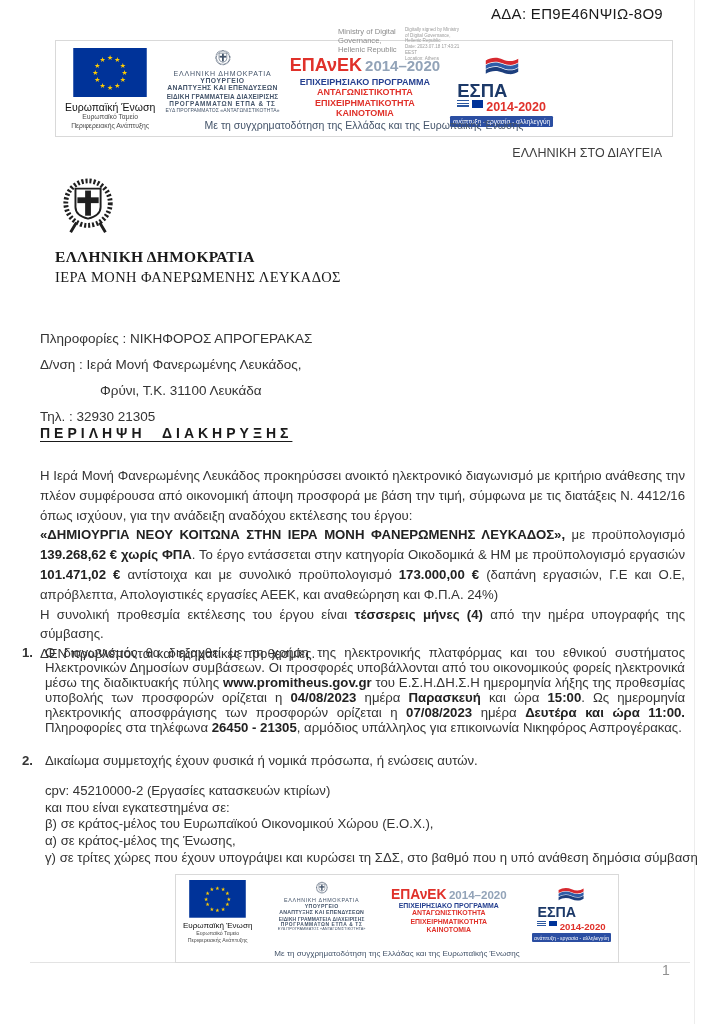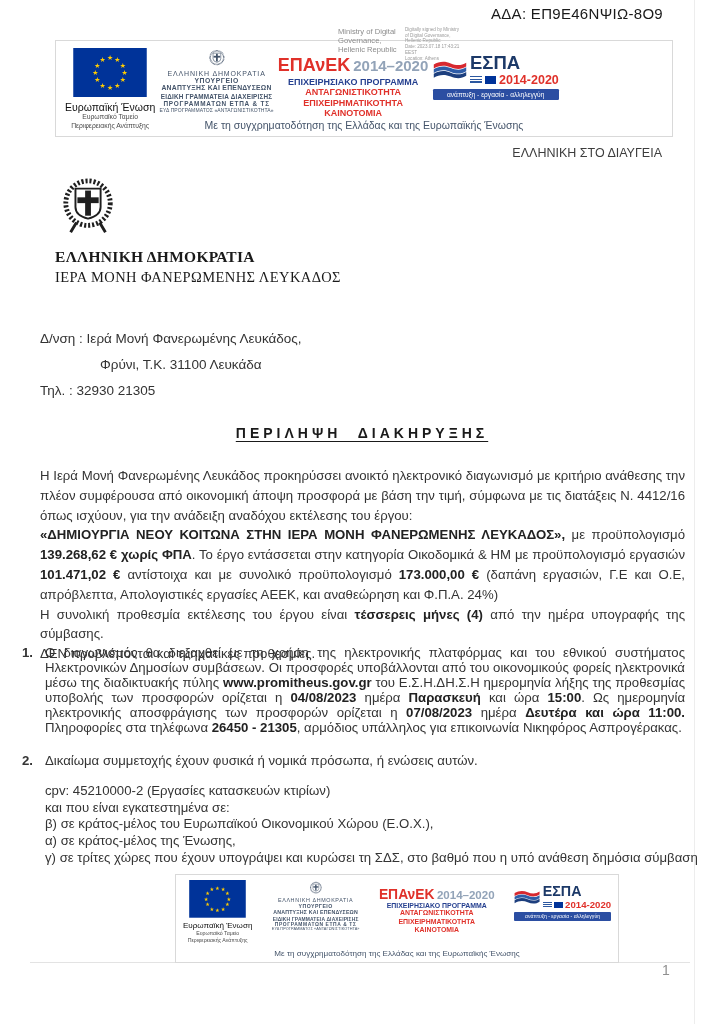--- a/index.html
+++ b/index.html
@@ -27,24 +27,24 @@
   .m4{font-size:0.64em;font-weight:bold;margin-top:0.3em;letter-spacing:0.03em;}
   .m5{font-size:0.64em;font-weight:bold;letter-spacing:0.12em;}
   .m6{font-size:0.5em;letter-spacing:0.02em;}
   .logo-epanek{text-align:center;margin-top:0.7em;}
   .ep-top{display:flex;align-items:baseline;justify-content:center;gap:0.3em;}
   .ep-name{font-size:1.8em;font-weight:bold;color:#e0312a;}
   .ep-years{font-size:1.5em;font-weight:bold;color:#92a3b8;}
   .ep-l2{font-size:0.9em;font-weight:bold;color:#243f8f;margin-top:0.1em;}
   .ep-red{font-size:0.9em;font-weight:bold;color:#e0312a;line-height:1.2;}
   .logo-espa{margin-top:0.6em;}
-  .espa-top{display:flex;align-items:center;gap:0.35em;}
+  .espa-top{display:flex;align-items:center;gap:0.35em;flex-direction:column;}
   .espa-waves{width:3.4em;height:2.4em;}
   .espa-name{font-size:1.85em;font-weight:bold;color:#1c3968;line-height:0.95;}
-  .espa-years-row{display:flex;align-items:center;gap:0.3em;margin-top:0.12em;}
+  .espa-years-row{display:flex;gap:0.3em;margin-top:0.12em;}
   .flag-gr{width:1.15em;height:0.75em;background:repeating-linear-gradient(180deg,#2c58a0 0,#2c58a0 0.14em,#fff 0.14em,#fff 0.27em);}
   .flag-eu-mini{width:1.15em;height:0.75em;background:#003399;}
   .espa-years{font-size:1.25em;font-weight:bold;color:#e0312a;}
   .espa-banner{margin-top:0.3em;background:#2b4ea2;color:#fff;font-size:0.66em;text-align:center;padding:0.3em 0.4em;border-radius:0.2em;white-space:nowrap;}
   .spacer{width:10em;}
   .cofinance{position:absolute;left:0;right:0;bottom:0.45em;text-align:center;font-size:1.05em;color:#44546a;}
 
   
   .sig-holder{position:absolute;left:338px;top:27px;font-size:7.6px;line-height:1.2;color:#8c8c8c;}
   .sig-stamp{position:absolute;left:405px;top:27px;font-size:4.6px;line-height:1.25;color:#9b9b9b;width:70px;}
@@ -53,21 +53,21 @@
 
   .coa{position:absolute;left:60px;top:176px;width:58px;height:62px;}
 
   .agency{position:absolute;left:55px;top:248px;font-family:"Liberation Serif",serif;color:#1a1a1a;}
   .agency-1{font-size:15.5px;font-weight:bold;letter-spacing:0.02em;}
   .agency-2{font-size:14.5px;margin-top:3px;letter-spacing:0.03em;}
 
   .contact{position:absolute;left:40px;top:326px;font-size:13.5px;line-height:26px;color:#333;}
   .contact .indent{padding-left:60px;}
 
-  .doc-title{position:absolute;left:40px;right:40px;top:425px;text-align:center;font-size:14px;font-weight:bold;letter-spacing:4px;word-spacing:9px;color:#1a1a1a;text-decoration:underline;text-underline-offset:3px;}
+  .doc-title{position:absolute;left:40px;right:40px;top:425px;text-align:left;font-size:14px;font-weight:bold;letter-spacing:4px;word-spacing:9px;color:#1a1a1a;text-decoration:underline;text-underline-offset:3px;}
 
   .para1{position:absolute;left:40px;width:645px;top:466px;font-size:13.2px;line-height:1.5;text-align:justify;}
   .list-item{position:absolute;left:22px;width:663px;display:flex;font-size:13.2px;line-height:1.13;}
   .item1{top:646px;}
   .item2{top:754px;}
   .num{width:23px;flex:none;font-weight:bold;}
   .item-text{flex:1;text-align:justify;}
   .cpv{position:absolute;left:45px;top:783px;font-size:13.2px;line-height:1.26;color:#343434;}
 
   .pagenum{position:absolute;left:662px;top:962px;font-size:14px;color:#8f8f8f;}
@@ -178,20 +178,21 @@
       <rect x="26" y="15" width="6" height="26" fill="#1f1f1f"></rect>
       <rect x="18" y="22" width="22" height="6" fill="#1f1f1f"></rect>
     </svg>
 
   <div class="agency">
     <div class="agency-1">ΕΛΛΗΝΙΚΗ ΔΗΜΟΚΡΑΤΙΑ</div>
     <div class="agency-2">ΙΕΡΑ ΜΟΝΗ ΦΑΝΕΡΩΜΕΝΗΣ ΛΕΥΚΑΔΟΣ</div>
   </div>
 
   <div class="contact">
+    <div>Πληροφορίες : ΝΙΚΗΦΟΡΟΣ ΑΠΡΟΓΕΡΑΚΑΣ</div>
     <div>Δ/νση : Ιερά Μονή Φανερωμένης Λευκάδος,</div>
     <div class="indent">Φρύνι, Τ.Κ. 31100 Λευκάδα</div>
     <div>Τηλ. : 32930 21305</div>
   </div>
 
   <div class="doc-title">ΠΕΡΙΛΗΨΗ ΔΙΑΚΗΡΥΞΗΣ</div>
 
   <div class="para1"><span>Η Ιερά Μονή Φανερωμένης Λευκάδος προκηρύσσει ανοικτό ηλεκτρονικό διαγωνισμό με κριτήριο ανάθεσης την πλέον συμφέρουσα από οικονομική άποψη προσφορά με βάση την τιμή, σύμφωνα με τις διατάξεις Ν. 4412/16 όπως ισχύουν, για την ανάδειξη αναδόχου εκτέλεσης του έργου:</span><br><span class="b">«ΔΗΜΙΟΥΡΓΙΑ ΝΕΟΥ ΚΟΙΤΩΝΑ ΣΤΗΝ ΙΕΡΑ ΜΟΝΗ ΦΑΝΕΡΩΜΕΝΗΣ ΛΕΥΚΑΔΟΣ»,</span><span> με προϋπολογισμό </span><span class="b">139.268,62 € χωρίς ΦΠΑ</span><span>. Το έργο εντάσσεται στην κατηγορία Οικοδομικά &amp; ΗΜ με προϋπολογισμό εργασιών </span><span class="b">101.471,02 €</span><span> αντίστοιχα και με συνολικό προϋπολογισμό </span><span class="b">173.000,00 €</span><span> (δαπάνη εργασιών, Γ.Ε και Ο.Ε, απρόβλεπτα, Απολογιστικές εργασίες ΑΕΕΚ, και αναθεώρηση και Φ.Π.Α. 24%)</span><br><span>Η συνολική προθεσμία εκτέλεσης του έργου είναι </span><span class="b">τέσσερεις μήνες (4)</span><span> από την ημέρα υπογραφής της σύμβασης.</span><br><span>ΔΕΝ προβλέπονται και τμηματικές προθεσμίες.</span></div>
 
   <div class="list-item item1">

